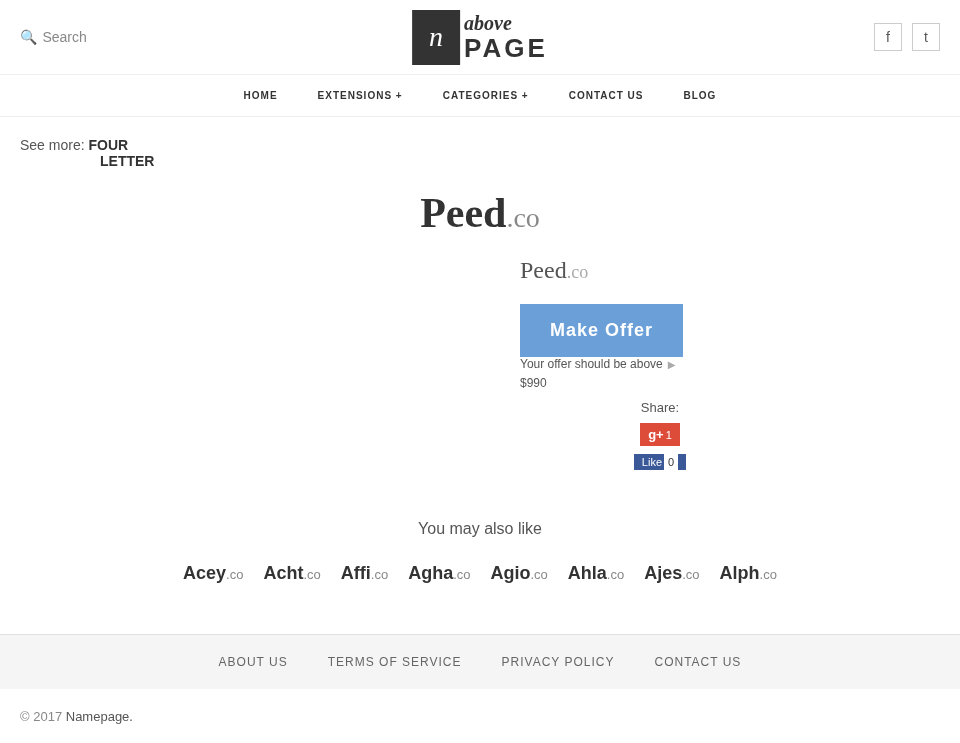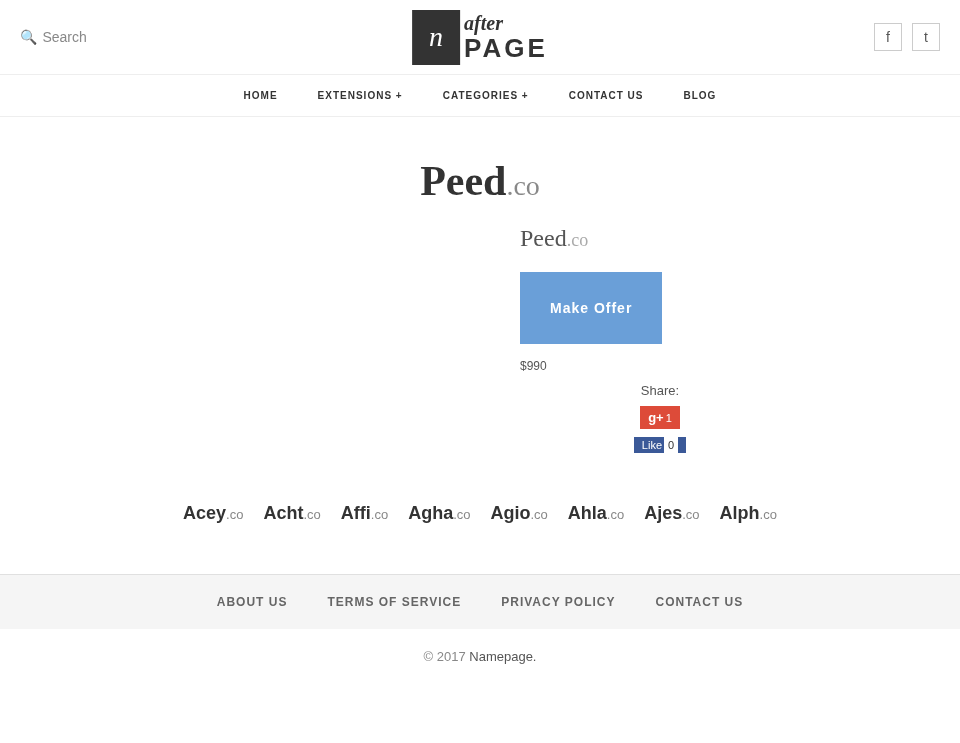--- a/index.html
+++ b/index.html
@@ -159,26 +159,25 @@
       margin-bottom: 20px;
     }
     .domain-title .ext {
       color: #aaa;
       font-size: 18px;
     }
     .make-offer-btn {
       background: #6a9fd8;
       color: #fff;
       border: none;
-      padding: 28px 30px;
-      font-size: 14px;
+      padding: 16px 30px;
+      font-size: 18px;
       font-weight: bold;
       cursor: pointer;
       letter-spacing: 1px;
-      margin-bottom: 15px;
       display: inline-block;
     }
     .offer-info {
       font-size: 12px;
       color: #555;
       margin-bottom: 5px;
       display: flex;
       align-items: center;
       gap: 5px;
     }
@@ -266,32 +265,31 @@
     }
 
     
     .footer-nav {
       background: #f5f5f5;
       border-top: 1px solid #e0e0e0;
       padding: 20px;
       display: flex;
       justify-content: center;
       gap: 40px;
-      font-weight: bold;
     }
     .footer-nav-item {
       font-size: 12px;
       color: #666;
       text-decoration: none;
       text-transform: uppercase;
       letter-spacing: 1px;
       cursor: pointer;
     }
     .footer-bottom {
-      text-align: center;
+      text-align: left;
       padding: 20px;
       font-size: 13px;
       color: #888;
     }
     .footer-bottom a {
       color: #555;
       text-decoration: none;
     }
   </style>
 </head>
@@ -302,21 +300,21 @@
     <span class="search-icon-char">🔍</span>
     <span>Search</span>
   </div>
 
   <div class="header-logo">
     <div class="logo-box">
       <div class="logo-icon-box">
         <span style="color:#fff; font-size:28px; font-style:italic; font-family:Georgia,serif;">n</span>
       </div>
       <div class="logo-text">
-        <span class="name-part" style="font-size:20px; font-style:italic; font-family:Georgia,serif; color:#333;">after</span>
+        <span class="name-part" style="font-size:20px; font-style:italic; font-family:Georgia,serif; color:#333;">above</span>
         <span class="page-part" style="font-size:26px; font-weight:bold; color:#333; letter-spacing:3px; text-transform:uppercase;">PAGE</span>
       </div>
     </div>
   </div>
 
   <div class="header-social">
     <div class="social-icon">
       <span>f</span>
     </div>
     <div class="social-icon">
@@ -328,54 +326,65 @@
 <nav class="nav">
   <a class="nav-item">HOME</a>
   <a class="nav-item">EXTENSIONS +</a>
   <a class="nav-item">CATEGORIES +</a>
   <a class="nav-item">CONTACT US</a>
   <a class="nav-item">BLOG</a>
 </nav>
 
 <div class="main">
 
+  <div class="see-more">
+    <span class="see-label">See more:</span>
+    <span class="see-links"> <span>FOUR</span></span>
+    <br>
+    <span class="see-links" style="margin-left:80px;"><span>LETTER</span></span>
+  </div>
 
   <div class="domain-display-area">
     <div class="domain-large">
       <span>Peed</span><span class="ext">.co</span>
     </div>
   </div>
 
   <div class="content-section">
     <div class="domain-image-placeholder"></div>
     <div class="domain-info">
       <div class="domain-title">
         <span>Peed</span><span class="ext">.co</span>
       </div>
 
       <button class="make-offer-btn">Make Offer</button>
 
+      <div class="offer-info">
+        <span>Your offer should be above</span>
+        <span class="arrow">▶</span>
+      </div>
       <div class="offer-amount">$990</div>
 
 
       <div class="share-row">
         <span class="share-label">Share:</span>
         <button class="gplus-btn">
           <span class="gplus-icon">g+</span>
           <span>1</span>
         </button>
         <button class="fb-btn">
           <span>Like</span>
           <span class="fb-count">0</span>
         </button>
       </div>
     </div>
   </div>
 
   <div class="also-like-section">
+    <div class="also-like-title">You may also like</div>
     <div class="domain-list">
       <a class="domain-item"><span>Acey</span><span class="d-ext">.co</span></a>
       <a class="domain-item"><span>Acht</span><span class="d-ext">.co</span></a>
       <a class="domain-item"><span>Affi</span><span class="d-ext">.co</span></a>
       <a class="domain-item"><span>Agha</span><span class="d-ext">.co</span></a>
       <a class="domain-item"><span>Agio</span><span class="d-ext">.co</span></a>
       <a class="domain-item"><span>Ahla</span><span class="d-ext">.co</span></a>
       <a class="domain-item"><span>Ajes</span><span class="d-ext">.co</span></a>
       <a class="domain-item"><span>Alph</span><span class="d-ext">.co</span></a>
     </div>

